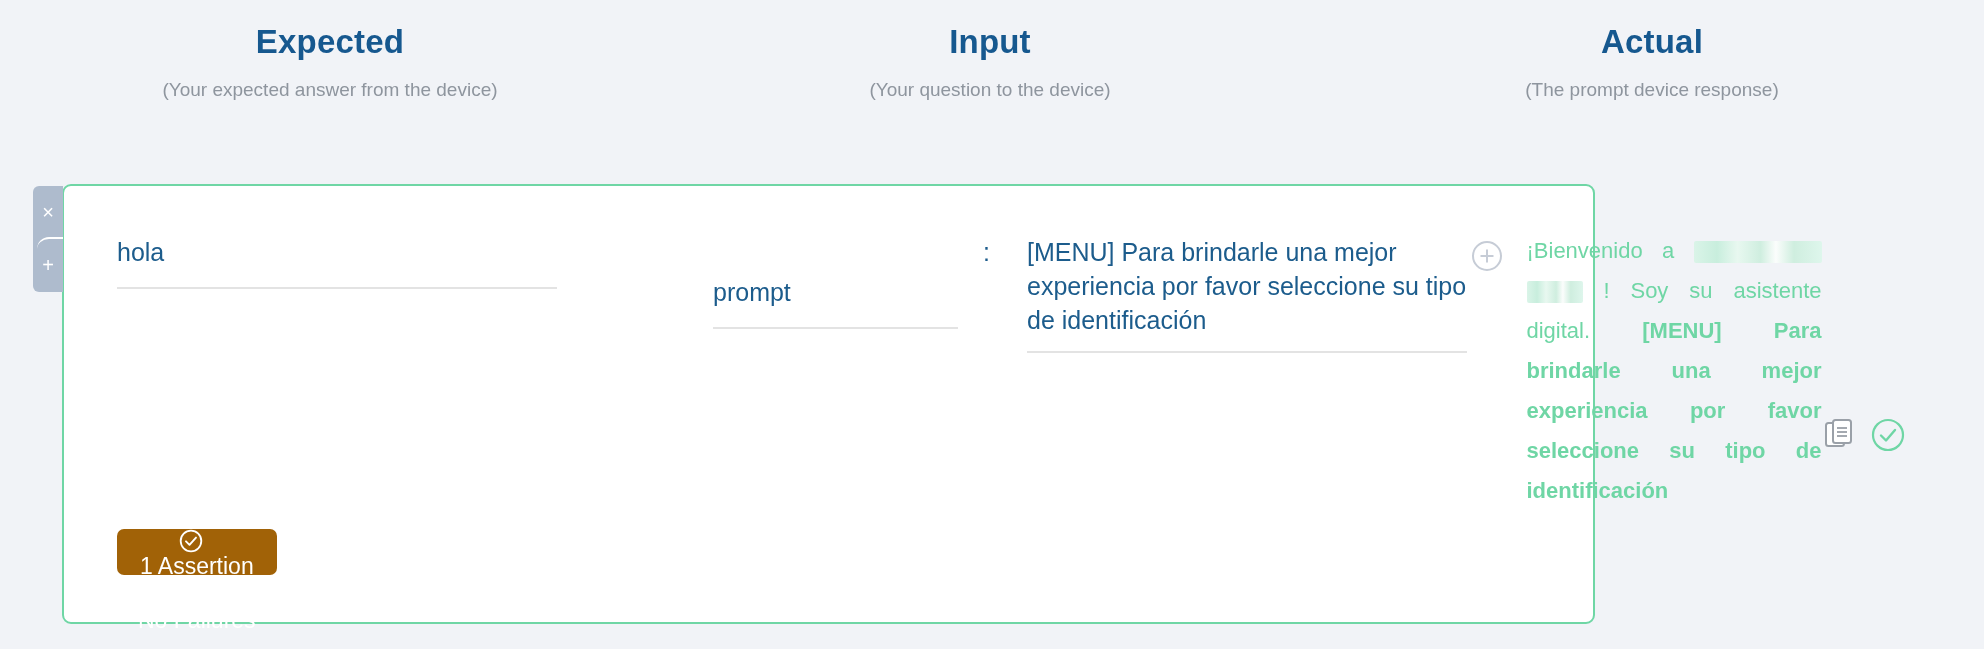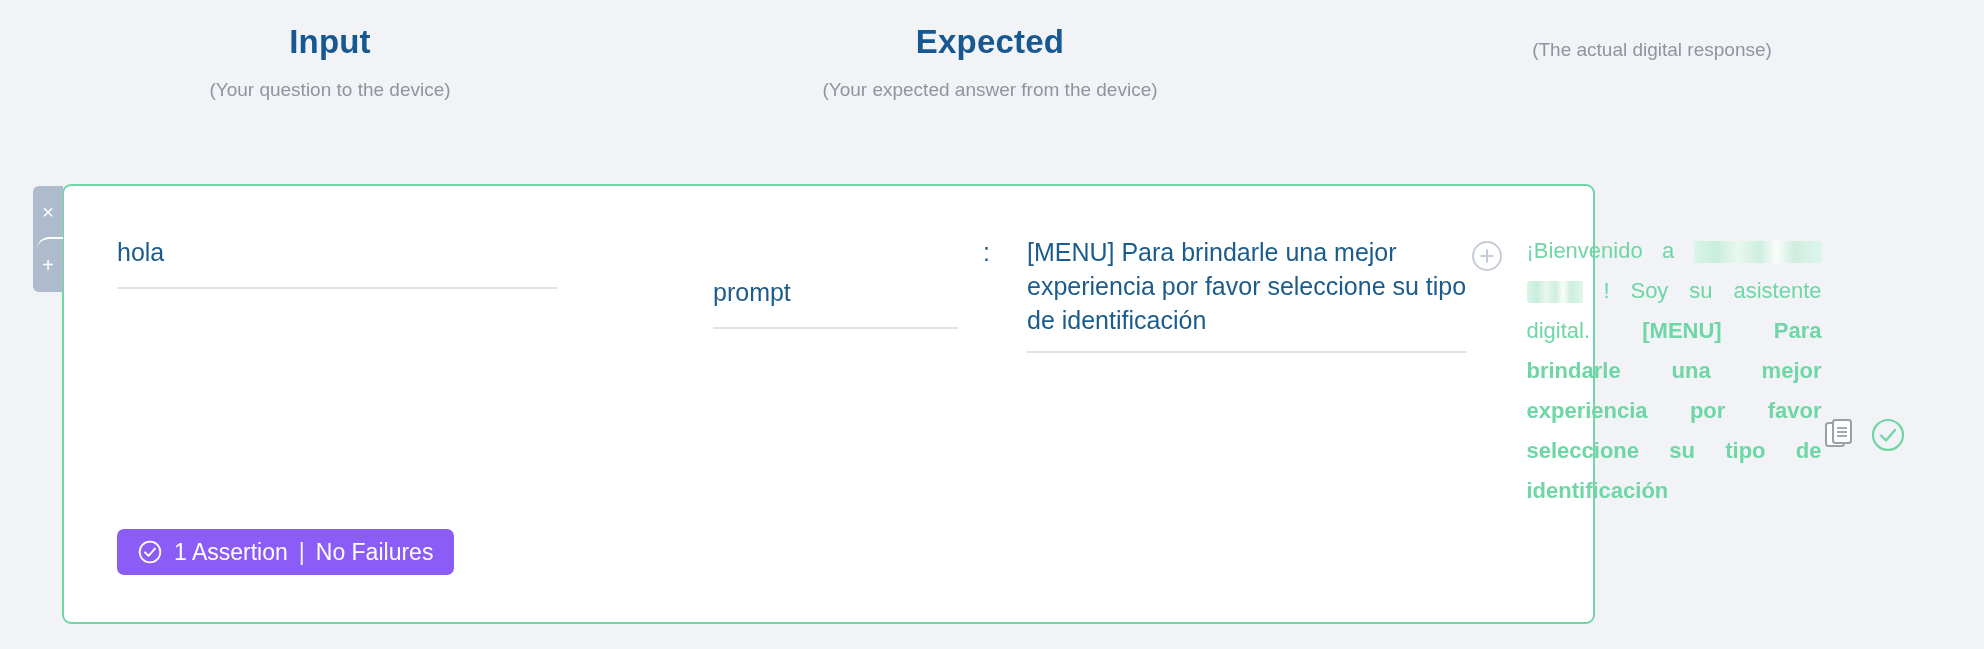--- a/index.html
+++ b/index.html
@@ -201,51 +201,53 @@
     left: 1807px;
     top: 232px;
   }
 
   
   .assert-badge {
     position: absolute;
     left: 53px;
     bottom: 47px;
     height: 46px;
-    background: #8b5cf6;
+    background: #a16207;
     border-radius: 7px;
     display: inline-flex;
     align-items: center;
     padding: 0 21px;
     color: #ffffff;
     font-size: 23px;
     cursor: pointer;
     user-select: none;
+    flex-direction: column;
   }
   .assert-badge svg { margin-right: 12px; flex: 0 0 auto; }
   .assert-sep {
     color: #ffffff;
     margin: 0 11px;
     opacity: 0.95;
   }
 </style>
 </head>
 <body>
 
 <div class="headers">
+  <div class="header-col expected-col">
+    <div class="header-title">Expected</div>
+    <div class="header-sub">(Your expected answer from the device)</div>
+  </div>
   <div class="header-col input-col">
     <div class="header-title">Input</div>
     <div class="header-sub">(Your question to the device)</div>
   </div>
-  <div class="header-col expected-col">
-    <div class="header-title">Expected</div>
-    <div class="header-sub">(Your expected answer from the device)</div>
-  </div>
   <div class="header-col actual-col">
-    <div class="header-sub">(The actual digital response)</div>
+    <div class="header-title">Actual</div>
+    <div class="header-sub">(The prompt device response)</div>
   </div>
 </div>
 
 <div class="tab-strip">
   <div class="tab-btn top">
     <span>×</span>
   </div>
   <div class="tab-btn bottom">
     <span>+</span>
   </div>

